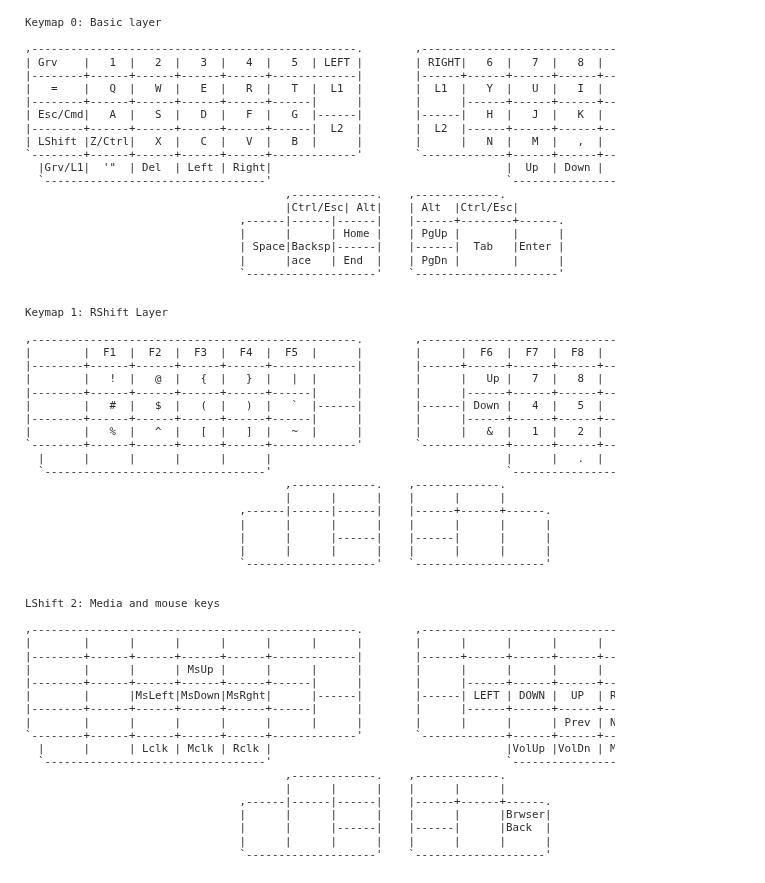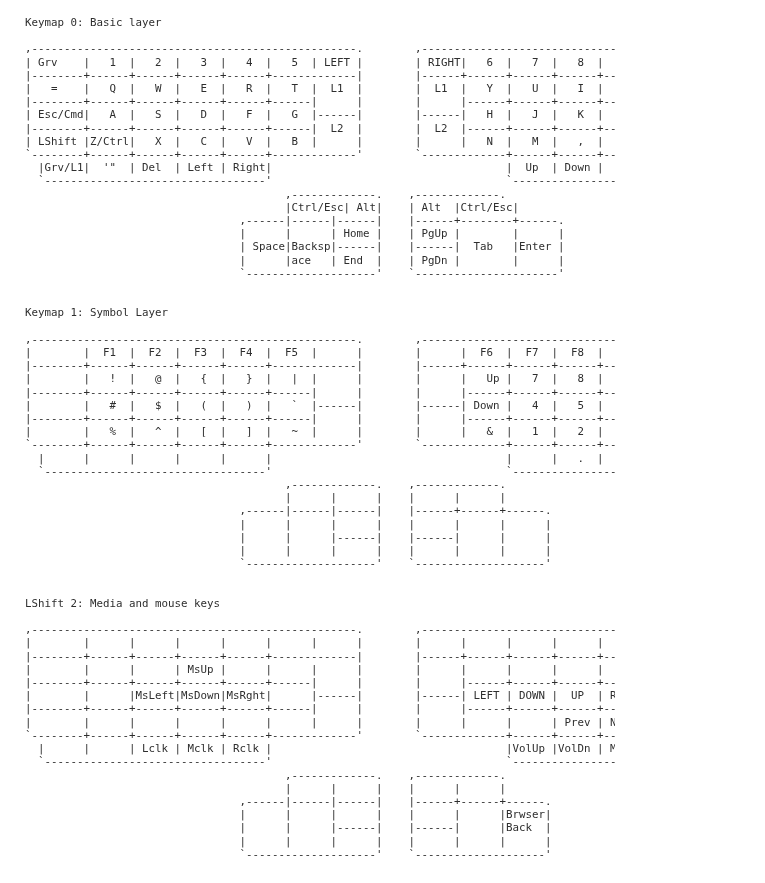--- a/index.html
+++ b/index.html
@@ -51,21 +51,21 @@
   |Grv/L1|  '"  | Del  | Left | Right|                                    |  Up  | Down |   [  |   ]  | ~L1  |
   `----------------------------------'                                    `----------------------------------'
                                         ,-------------.    ,-------------.
                                         |Ctrl/Esc| Alt|    | Alt  |Ctrl/Esc|
                                  ,------|------|------|    |------+--------+------.
                                  |      |      | Home |    | PgUp |        |      |
                                  | Space|Backsp|------|    |------|  Tab   |Enter |
                                  |      |ace   | End  |    | PgDn |        |      |
                                  `--------------------'    `----------------------'</pre>
 
-  <pre class="sec-title">Keymap 1: Symbol Layer</pre>
+  <pre class="sec-title">Keymap 1: RShift Layer</pre>
   <pre class="art">,--------------------------------------------------.        ,--------------------------------------------------.
 |        |  F1  |  F2  |  F3  |  F4  |  F5  |      |        |      |  F6  |  F7  |  F8  |  F9  |  F10 |   F11  |
 |--------+------+------+------+------+-------------|        |------+------+------+------+------+------+--------|
 |        |   !  |   @  |   {  |   }  |   |  |      |        |      |   Up |   7  |   8  |   9  |   *  |   F12  |
 |--------+------+------+------+------+------|      |        |      |------+------+------+------+------+--------|
 |        |   #  |   $  |   (  |   )  |   `  |------|        |------| Down |   4  |   5  |   6  |   +  |        |
 |--------+------+------+------+------+------|      |        |      |------+------+------+------+------+--------|
 |        |   %  |   ^  |   [  |   ]  |   ~  |      |        |      |   &amp;  |   1  |   2  |   3  |   \  |        |
 `--------+------+------+------+------+-------------'        `-------------+------+------+------+------+--------'
   |      |      |      |      |      |                                    |      |   .  |   0  |   =  |      |

